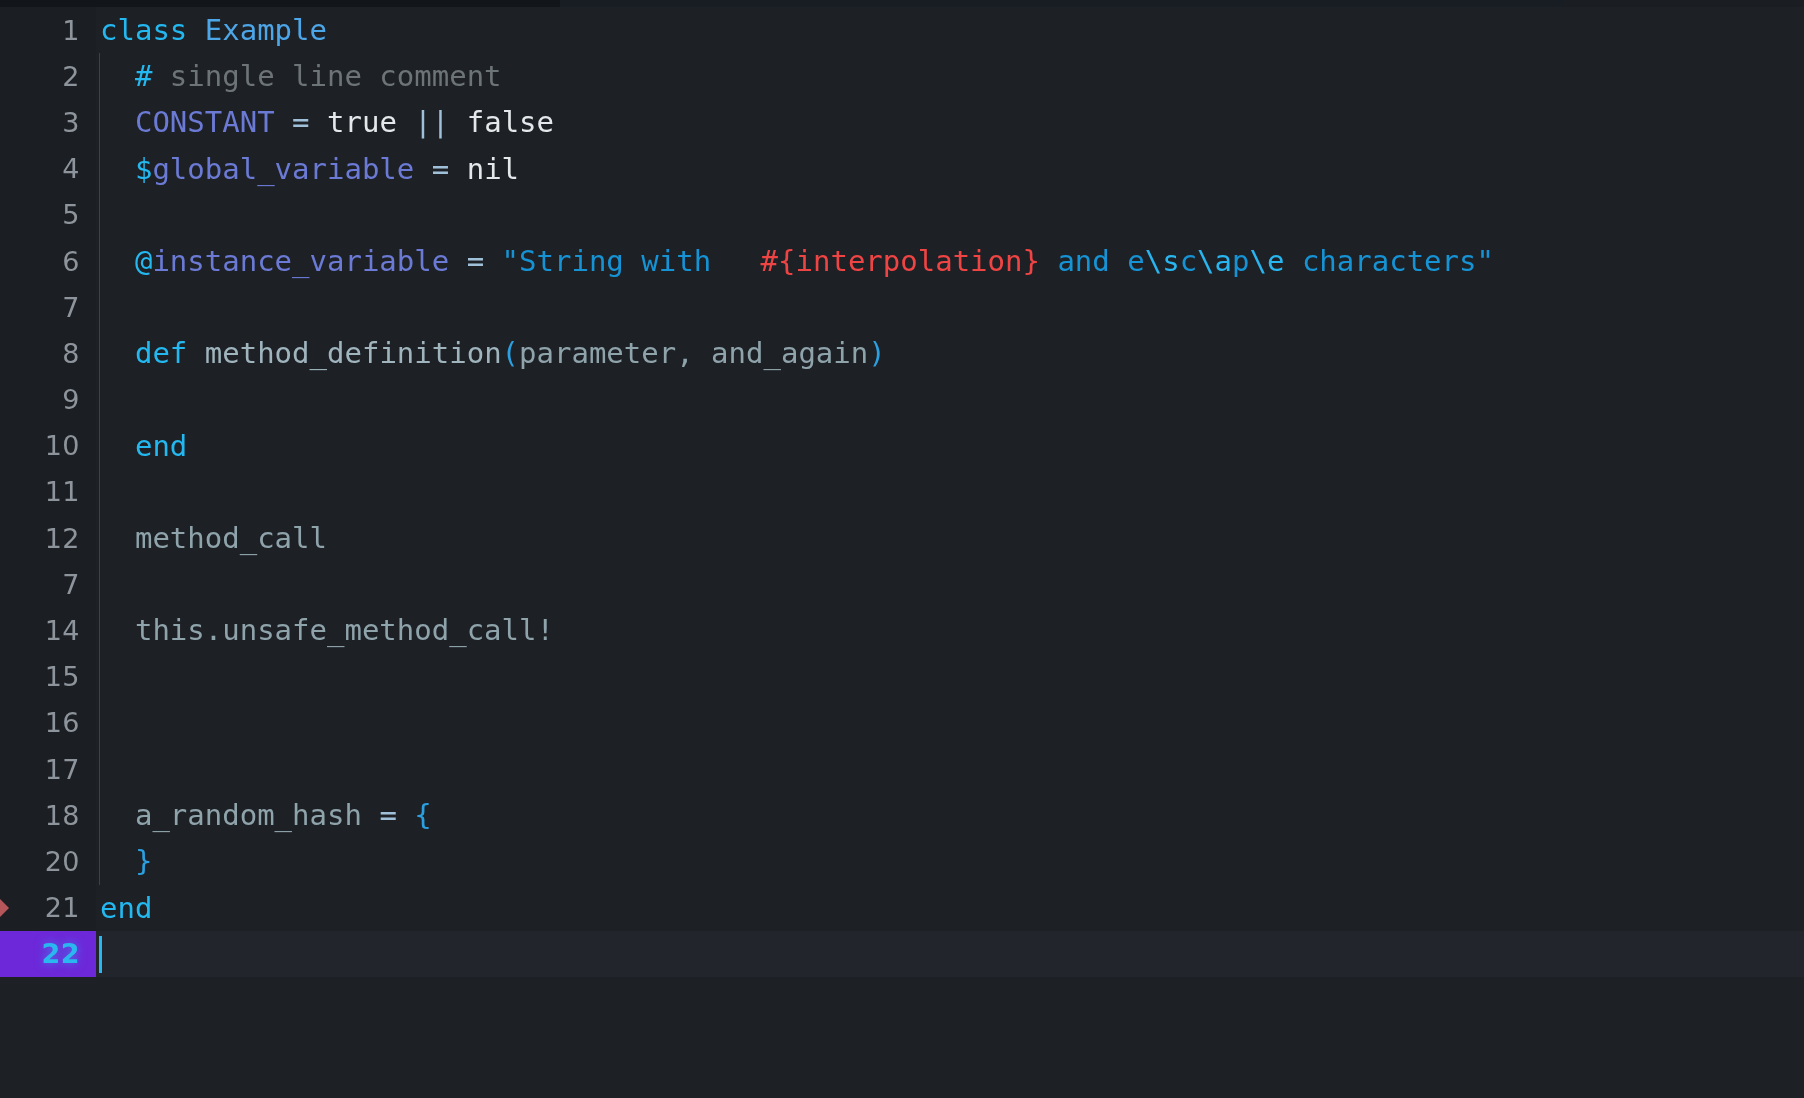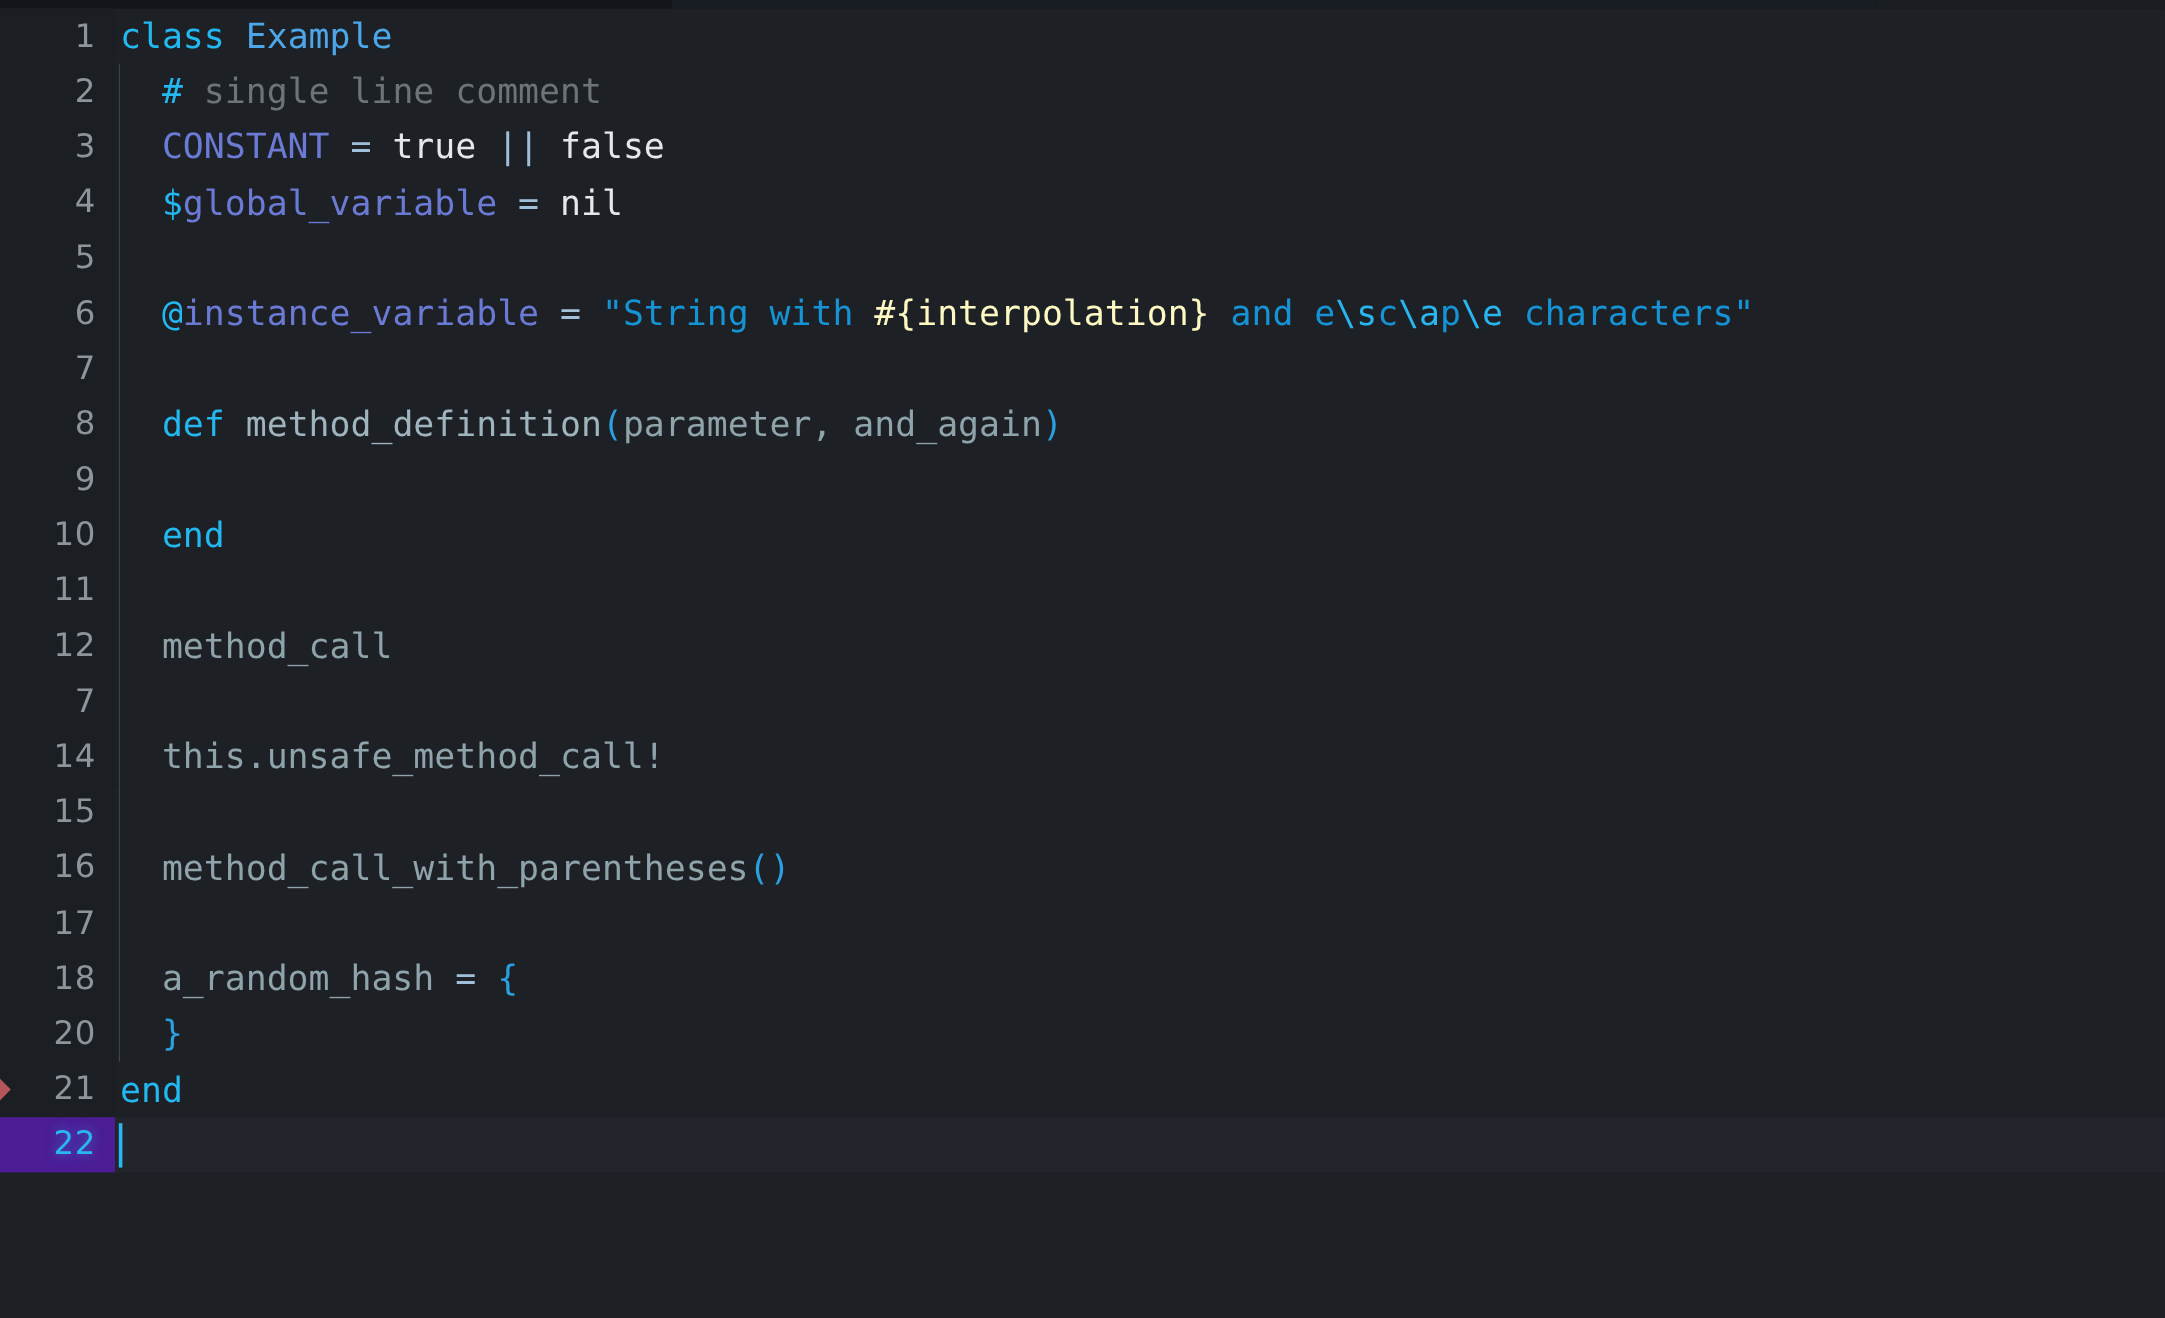--- a/index.html
+++ b/index.html
@@ -47,21 +47,22 @@
 
   .line {
     position: relative;
     height: 46.2px;
     display: flex;
     align-items: center;
     white-space: pre;
   }
 
   .line.active .gutter {
-    background: #4c1d95;
+    background: #6d28d9;
+    font-weight: bold;
   }
   .line.active .gutter .num {
     color: #2ab7f0;
     text-shadow: 0 0 10px rgba(42,183,240,0.55);
   }
   .line.active .content {
     background: #22262c;
   }
 
   .gutter {
@@ -137,21 +138,21 @@
   .t-const      { color: #6b7ad4; }
   .t-sigil      { color: #24b8f0; }
   .t-var        { color: #6b7ad4; }
   .t-op         { color: #9fc0d8; }
   .t-plain      { color: #e4e8ea; }
   .t-ident      { color: #8fa3ab; }
   .t-method     { color: #9fb4bd; }
   .t-paren      { color: #2b9fe0; }
   .t-string     { color: #1693d4; }
   .t-escape     { color: #29b6f0; }
-  .t-interp     { color: #fef9c3; }
+  .t-interp     { color: #ef4444; margin-left: 32px; }
   .t-symbol     { color: #cdd168; }
   .t-colon      { color: #2b9fe0; }
   .t-strq       { color: #1693d4; }
   .t-brace      { color: #2b9fe0; }
   .t-number     { color: #e4e8ea; }
 </style>
 </head>
 <body>
 
 <div id="editor">
@@ -171,21 +172,21 @@
       <div class="line"><div class="gutter"><span class="num">6</span></div><div class="content"><div class="iguide lvl1"></div><span><span class="t-plain">  </span><span class="t-sigil">@</span><span class="t-var">instance_variable</span><span class="t-plain"> </span><span class="t-op">=</span><span class="t-plain"> </span><span class="t-string">"String with </span><span class="t-interp">#{interpolation}</span><span class="t-string"> and e</span><span class="t-escape">\s</span><span class="t-string">c</span><span class="t-escape">\a</span><span class="t-string">p</span><span class="t-escape">\e</span><span class="t-string"> characters"</span></span></div></div>
       <div class="line"><div class="gutter"><span class="num">7</span></div><div class="content"><div class="iguide lvl1"></div><span></span></div></div>
       <div class="line"><div class="gutter"><span class="num">8</span></div><div class="content"><div class="iguide lvl1"></div><span><span class="t-plain">  </span><span class="t-keyword">def</span><span class="t-plain"> </span><span class="t-method">method_definition</span><span class="t-paren">(</span><span class="t-ident">parameter, and_again</span><span class="t-paren">)</span></span></div></div>
       <div class="line"><div class="gutter"><span class="num">9</span></div><div class="content"><div class="iguide lvl1"></div><span></span></div></div>
       <div class="line"><div class="gutter"><span class="num">10</span></div><div class="content"><div class="iguide lvl1"></div><span><span class="t-plain">  </span><span class="t-keyword">end</span></span></div></div>
       <div class="line"><div class="gutter"><span class="num">11</span></div><div class="content"><div class="iguide lvl1"></div><span></span></div></div>
       <div class="line"><div class="gutter"><span class="num">12</span></div><div class="content"><div class="iguide lvl1"></div><span><span class="t-plain">  </span><span class="t-ident">method_call</span></span></div></div>
       <div class="line"><div class="gutter"><span class="num">7</span></div><div class="content"><div class="iguide lvl1"></div></div></div>
       <div class="line"><div class="gutter"><span class="num">14</span></div><div class="content"><div class="iguide lvl1"></div><span><span class="t-plain">  </span><span class="t-ident">this.unsafe_method_call!</span></span></div></div>
       <div class="line"><div class="gutter"><span class="num">15</span></div><div class="content"><div class="iguide lvl1"></div><span></span></div></div>
-      <div class="line"><div class="gutter"><span class="num">16</span></div><div class="content"><div class="iguide lvl1"></div><span><span class="t-plain">  </span><span class="t-ident">method_call_with_parentheses</span><span class="t-paren">()</span></span></div></div>
+      <div class="line"><div class="gutter"><span class="num">16</span></div><div class="content"><div class="iguide lvl1"></div></div></div>
       <div class="line"><div class="gutter"><span class="num">17</span></div><div class="content"><div class="iguide lvl1"></div><span></span></div></div>
       <div class="line"><div class="gutter"><span class="num">18</span></div><div class="content"><div class="iguide lvl1"></div><span><span class="t-plain">  </span><span class="t-ident">a_random_hash</span><span class="t-plain"> </span><span class="t-op">=</span><span class="t-plain"> </span><span class="t-brace">{</span></span></div></div>
       <div class="line"><div class="gutter"><span class="num">20</span></div><div class="content"><div class="iguide lvl1"></div><span><span class="t-plain">  </span><span class="t-brace">}</span></span></div></div>
       <div class="line"><div class="gutter"><div class="marker-arrow"></div><span class="num">21</span></div><div class="content"><span><span class="t-keyword">end</span></span></div></div>
       <div class="line active"><div class="gutter"><span class="num">22</span></div><div class="content"><div class="caret"></div><span></span></div></div>
     </div>
 
 </div>
 
 </body></html>

